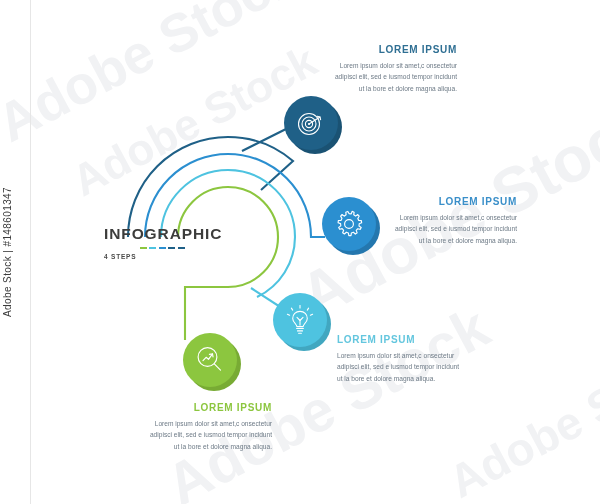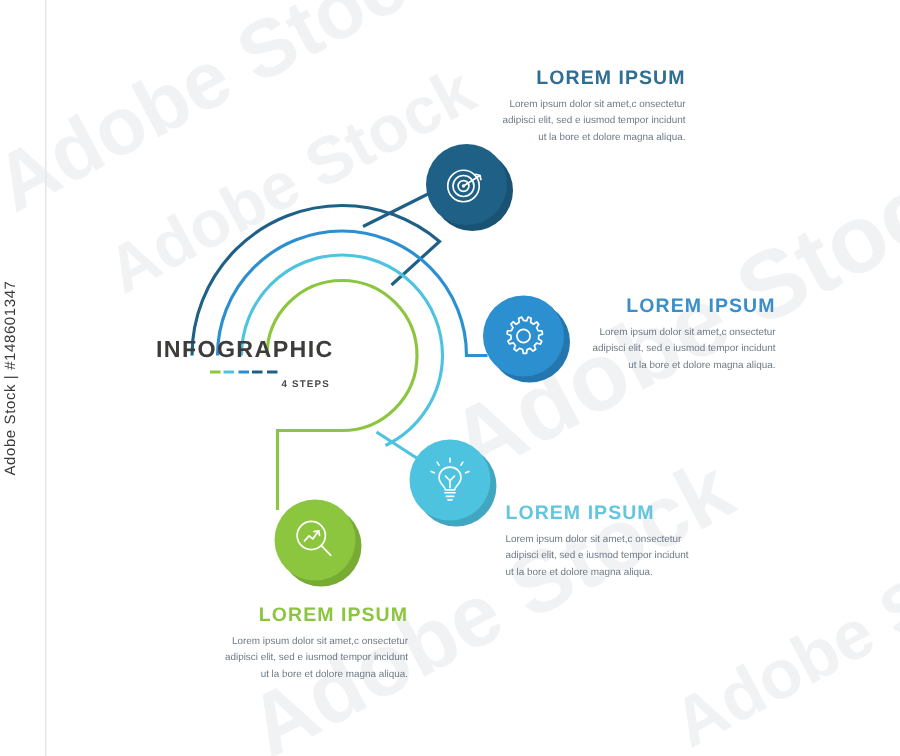--- a/index.html
+++ b/index.html
@@ -58,21 +58,21 @@
     left: 0;
     top: 0;
   }
 
   
   .center-label {
     position: absolute;
     left: 104px;
     top: 226px;
     width: 116px;
-    text-align: right;
+    text-align: left;
   }
   .center-title {
     font-size: 15.5px;
     font-weight: 700;
     letter-spacing: 0.9px;
     color: #3c3c3b;
     line-height: 1;
     font-family: "Liberation Sans", sans-serif;
   }
   .dash-row {
@@ -94,21 +94,21 @@
     color: #4a4a49;
     font-family: "Liberation Sans", sans-serif;
   }
 
   
   .tblock {
     position: absolute;
     width: 126px;
   }
   .tblock .t-title {
-    font-size: 13px;
+    font-size: 10px;
     font-weight: 600;
     letter-spacing: 0.7px;
     line-height: 1.2;
     margin: 0 0 4px 0;
     font-family: "Liberation Sans", sans-serif;
   }
   .tblock .t-body {
     font-size: 6.6px;
     line-height: 1.72;
     color: #6d7a86;

